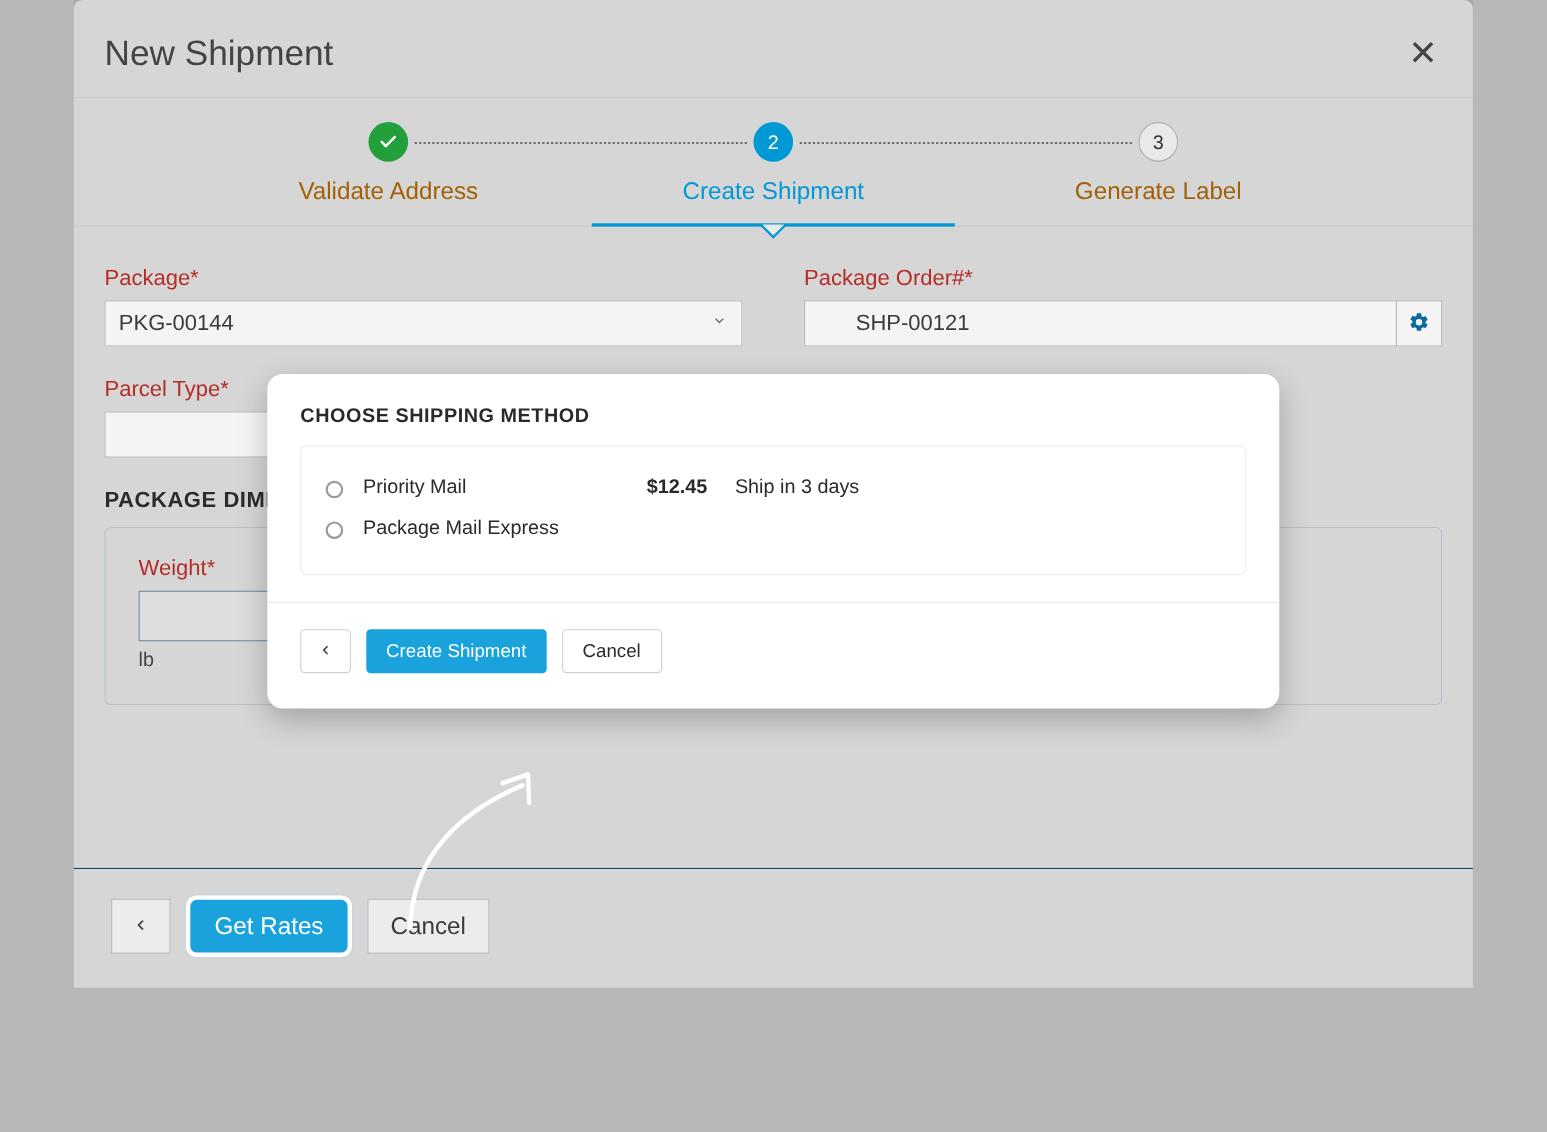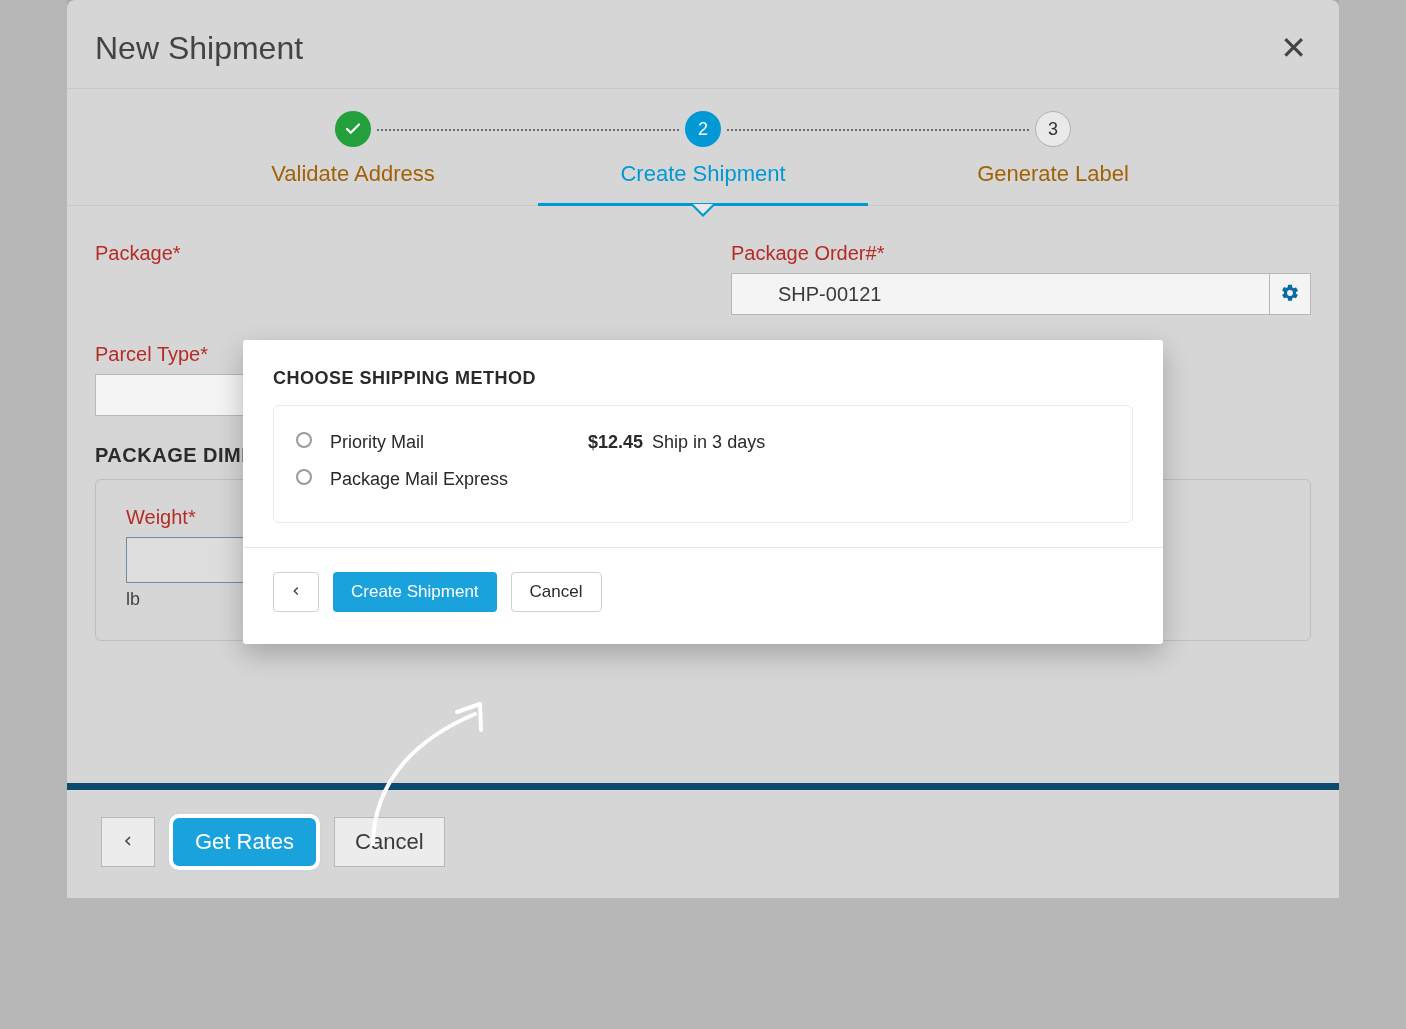--- a/index.html
+++ b/index.html
@@ -194,21 +194,21 @@
   .unit {
     color: #4a4a4a;
     font-size: 18px;
     margin-top: 6px;
   }
   .bottom-bar {
     position: absolute;
     left: 0; right: 0;
     bottom: 28px;
     padding: 24px 34px 0 34px;
-    border-top: 7px solid #0c4a6e;
+    border-top: 1px solid #0c4a6e;
     display: flex;
     gap: 14px;
     align-items: center;
   }
   .btn-back {
     width: 54px; height: 50px;
     border: 1px solid #b8b8b8;
     background: #ececec;
     font-size: 22px;
     color: #4a4a4a;
@@ -245,52 +245,52 @@
   }
 
   
   .modal {
     position: absolute;
     top: 340px;
     left: 50%;
     transform: translateX(-50%);
     width: 920px;
     background: #fff;
-    border-radius: 3px;
+    border-radius: 14px;
     box-shadow: 0 10px 28px rgba(0,0,0,.24);
     z-index: 10;
     padding: 28px 30px 32px 30px;
   }
   .modal-title {
     font-size: 18px;
     font-weight: 700;
     letter-spacing: .5px;
     color: #2a2a2a;
     margin-bottom: 16px;
   }
   .method-box {
     border: 1px solid #eaeaf1;
     border-radius: 6px;
     padding: 18px 22px 24px 22px;
   }
   .method-row {
     display: flex;
-    align-items: flex-start;
+    align-items: flex-end;
     gap: 18px;
     padding: 8px 0;
     font-size: 18px;
     color: #2a2a2a;
   }
   .radio {
     width: 16px; height: 16px;
     border: 2px solid #9a9a9a;
     border-radius: 50%;
   }
   .method-name { width: 240px; }
-  .method-price { font-weight: 700; margin-right: 4px; }
+  .method-price { font-weight: 700; margin-right: 20px; }
   .modal-divider {
     height: 1px; background: #e6e6e6;
     margin: 24px -30px;
   }
   .modal-actions {
     display: flex;
     gap: 14px;
     align-items: center;
   }
   .mbtn-back {
@@ -360,20 +360,28 @@
       </div>
     </div>
     <div class="active-underline"></div>
     <div class="active-caret"></div>
   </div>
 
   <div class="form-area">
     <div class="form-row">
       <div class="form-col">
         <label class="field-label">Package*</label>
+        <div class="input-wrap">
+          <input class="select-input" value="PKG-00144" style="">
+          <span class="select-caret">
+            <svg width="14" height="14" viewBox="0 0 24 24" fill="none" stroke="currentColor" stroke-width="2">
+                <polyline points="6 9 12 15 18 9"></polyline>
+              </svg>
+          </span>
+        </div>
       </div>
       <div class="form-col">
         <label class="field-label">Package Order#*</label>
         <div class="input-wrap">
           <input class="text-input" style="font-weight: 400; padding-left: 46px;" value="SHP-00121">
           <button class="gear-btn">
             <span>
               <svg width="20" height="20" viewBox="0 0 24 24" fill="#0b6aa0">
                   <path d="M19.14,12.94a7.14,7.14,0,0,0,.05-.94,7.14,7.14,0,0,0-.05-.94l2.03-1.58a.5.5,0,0,0,.12-.64l-1.92-3.32a.5.5,0,0,0-.6-.22l-2.39.96a7.03,7.03,0,0,0-1.62-.94l-.36-2.54A.5.5,0,0,0,13.9,2h-3.8a.5.5,0,0,0-.49.42L9.25,4.96a7.03,7.03,0,0,0-1.62.94l-2.39-.96a.5.5,0,0,0-.6.22L2.72,8.48a.5.5,0,0,0,.12.64l2.03,1.58a7.14,7.14,0,0,0-.05.94,7.14,7.14,0,0,0,.05.94L2.84,14.16a.5.5,0,0,0-.12.64l1.92,3.32a.5.5,0,0,0,.6.22l2.39-.96a7.03,7.03,0,0,0,1.62.94l.36,2.54a.5.5,0,0,0,.49.42h3.8a.5.5,0,0,0,.49-.42l.36-2.54a7.03,7.03,0,0,0,1.62-.94l2.39.96a.5.5,0,0,0,.6-.22l1.92-3.32a.5.5,0,0,0-.12-.64ZM12,15.5A3.5,3.5,0,1,1,15.5,12,3.5,3.5,0,0,1,12,15.5Z"></path>
                 </svg>

